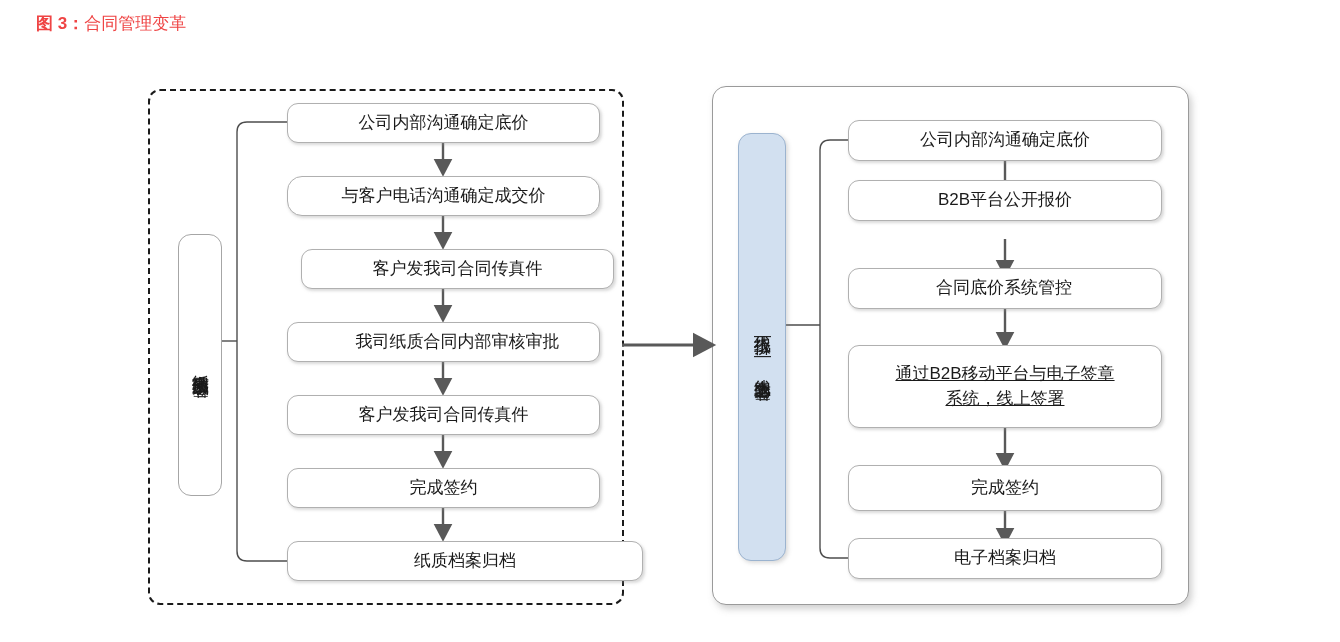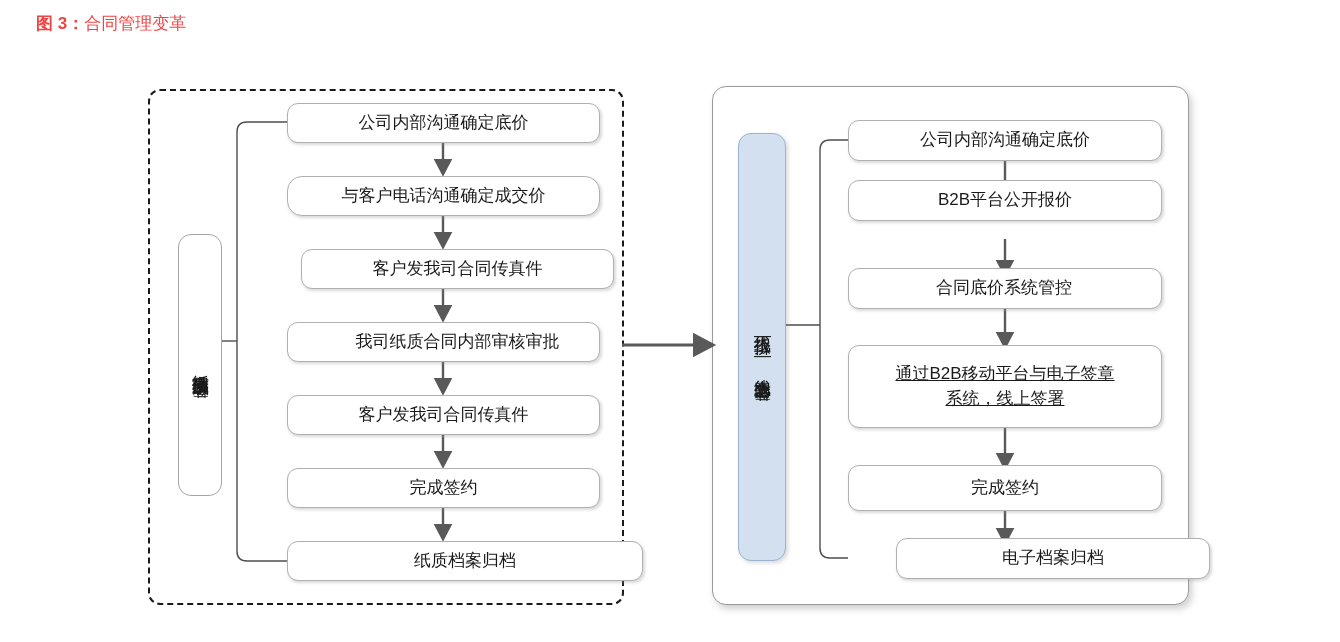--- a/index.html
+++ b/index.html
@@ -122,13 +122,13 @@
 <div class="step" style="left:287px;top:395px;width:313px;height:40px;">客户发我司合同传真件</div>
 <div class="step" style="left:287px;top:468px;width:313px;height:40px;">完成签约</div>
 <div class="step" style="left:287px;top:541px;width:356px;height:40px;">纸质档案归档</div>
 
 <div class="step" style="left:848px;top:120px;width:314px;height:41px;">公司内部沟通确定底价</div>
 <div class="step" style="left:848px;top:180px;width:314px;height:41px;">B2B平台公开报价</div>
 <div class="step" style="left:848px;top:268px;width:314px;height:41px;padding-left:6px;">合同底价系统管控</div>
 <div class="step two-line" style="left:848px;top:345px;width:314px;height:83px;white-space:pre-line;text-decoration:underline;">通过B2B移动平台与电子签章
 系统，线上签署</div>
 <div class="step" style="left:848px;top:465px;width:314px;height:46px;">完成签约</div>
-<div class="step" style="left:896px;top:538px;width:314px;height:41px;">电子档案归档</div>
+<div class="step" style="left:848px;top:538px;width:314px;height:41px;">电子档案归档</div>
 
 </body></html>

